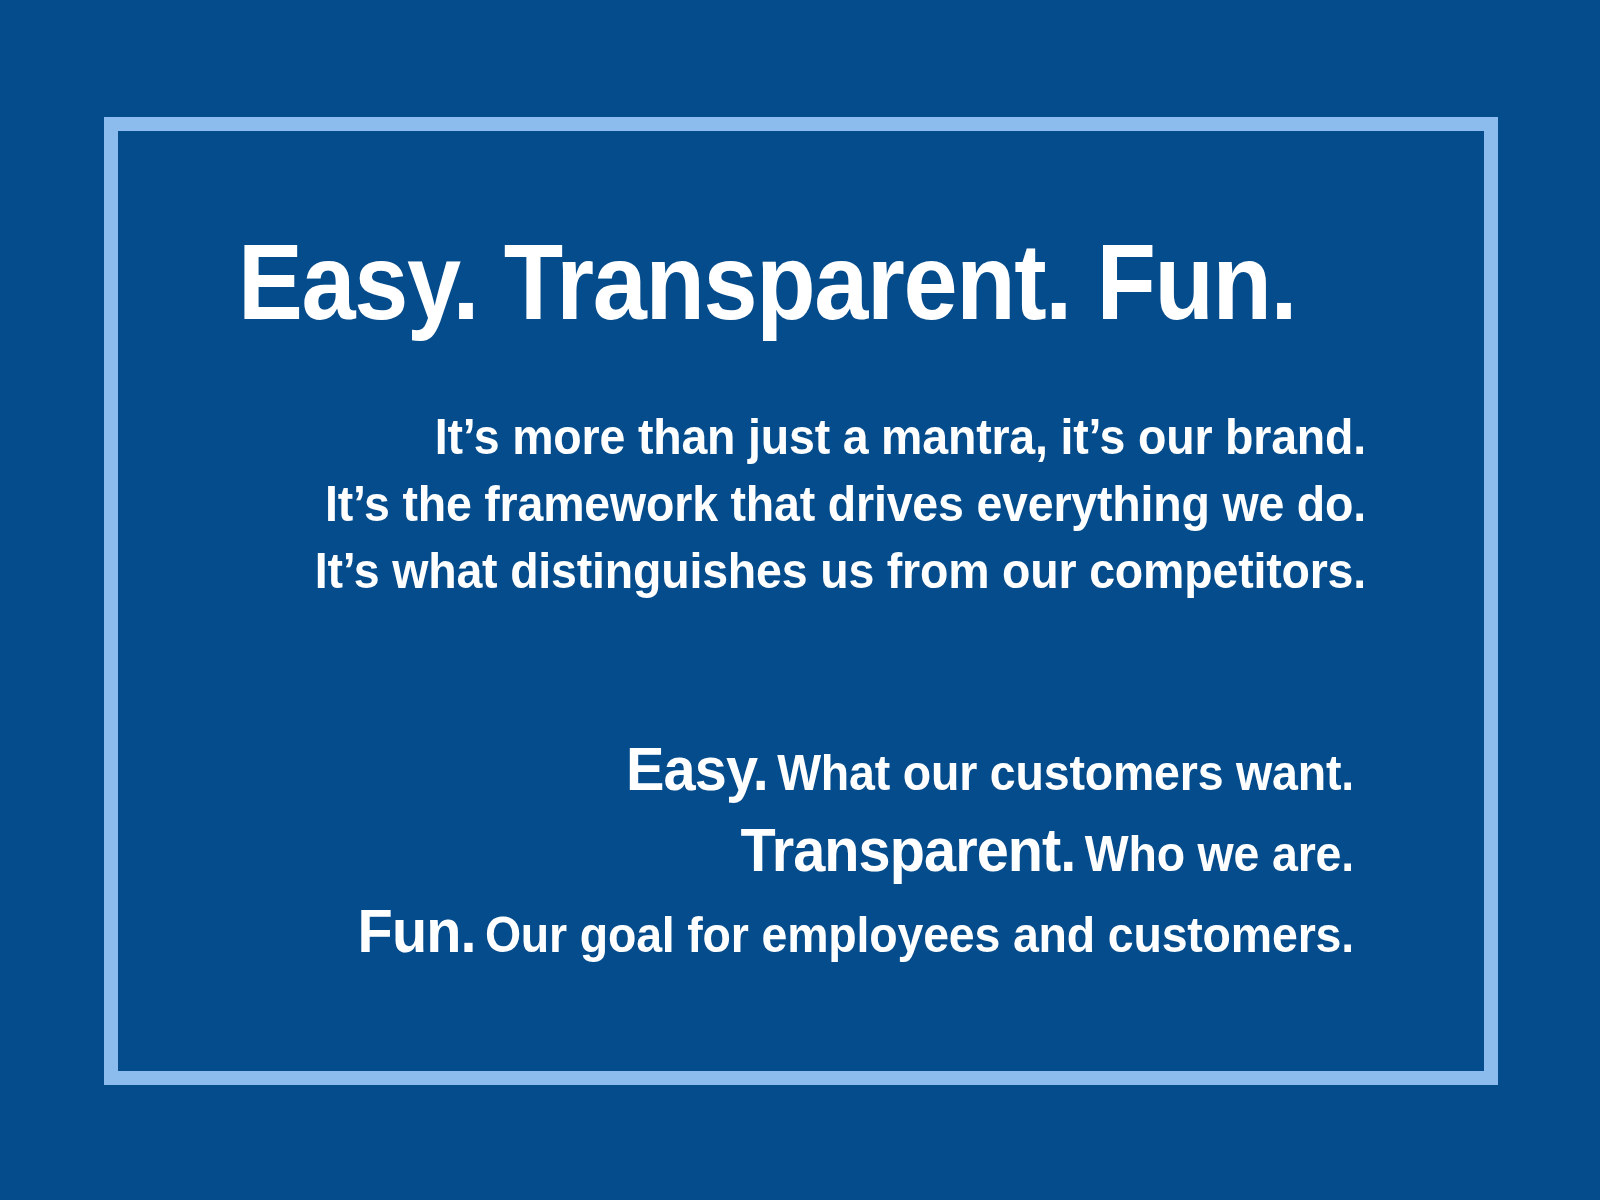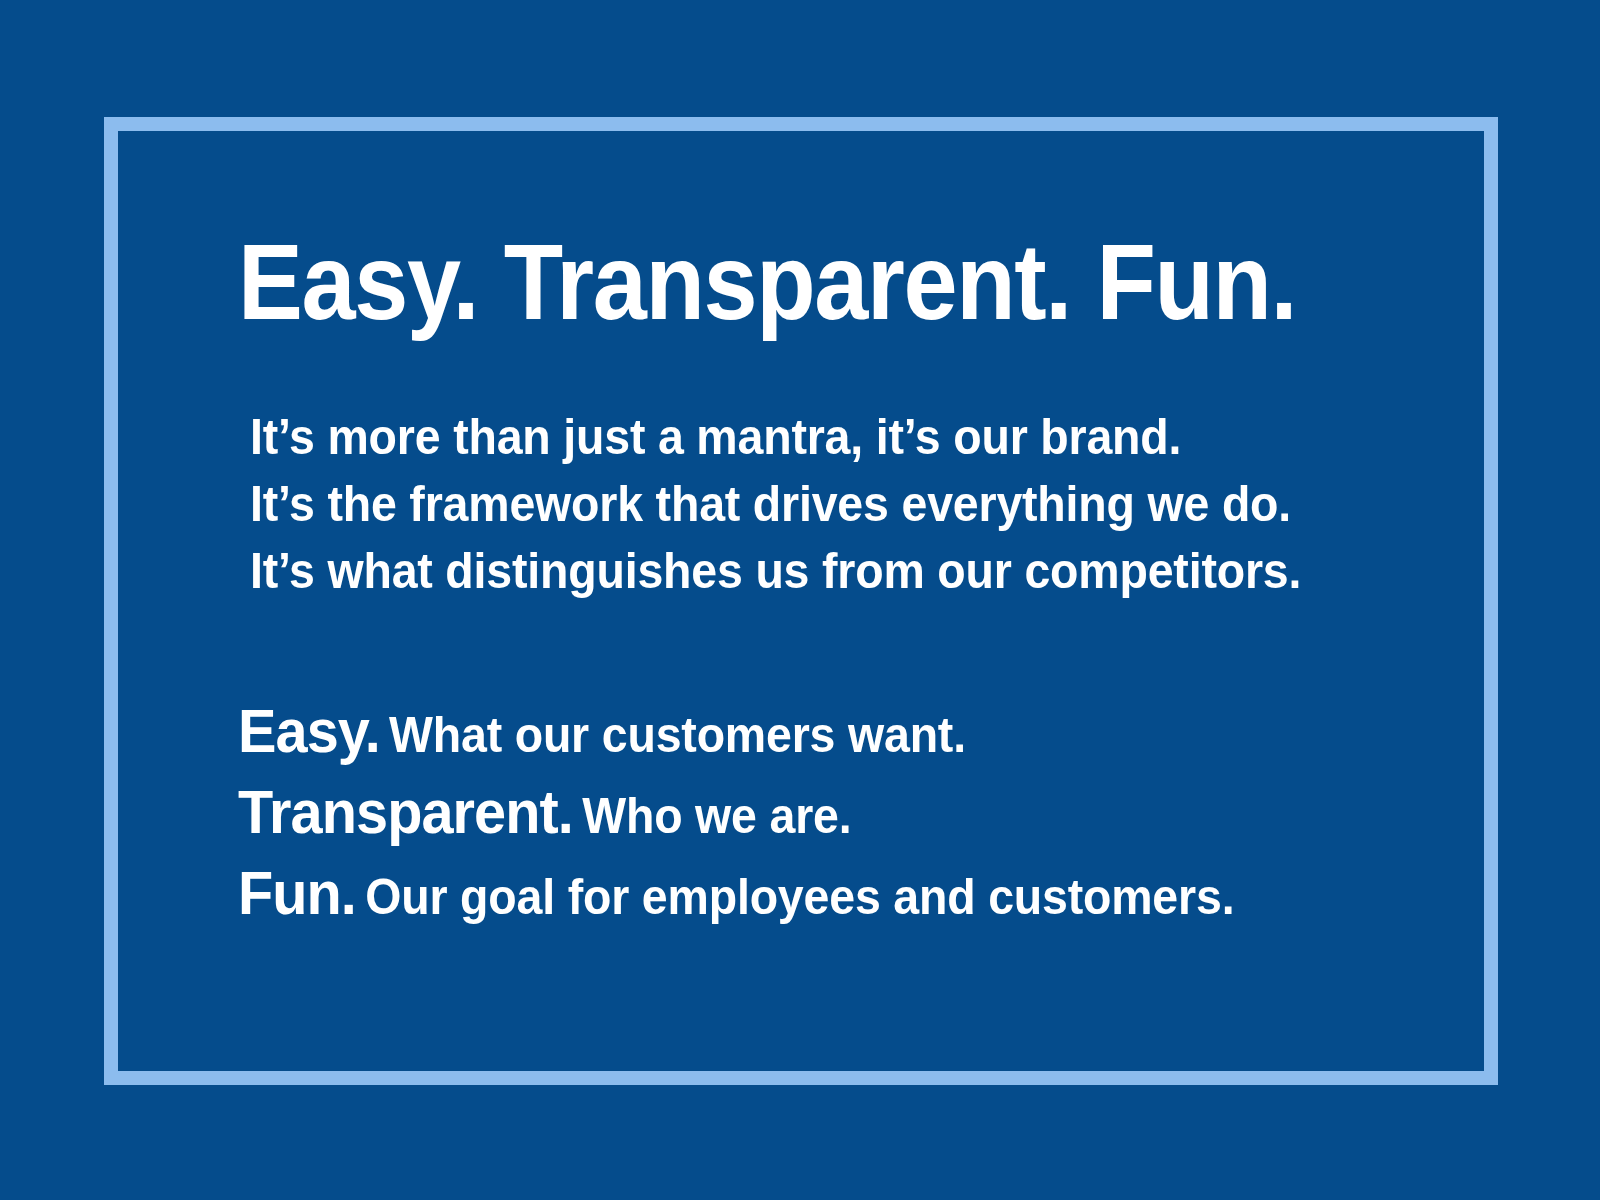--- a/index.html
+++ b/index.html
@@ -72,21 +72,21 @@
     letter-spacing: -0.2px;
     white-space: nowrap;
     transform: scaleX(0.93);
     transform-origin: left center;
     color: #ffffff;
   }
 
   
   #defs {
     position: absolute;
-    top: 690px;
+    top: 728px;
     left: 0;
     width: 1200px;
   }
   .def-line {
     height: 81px;
     line-height: 81px;
     white-space: nowrap;
     transform: scaleX(0.93);
     transform-origin: left center;
     color: #ffffff;
@@ -99,21 +99,21 @@
   .def-desc {
     font-size: 50px;
     font-weight: 600;
     letter-spacing: -0.2px;
     margin-left: 10px;
   }
 </style>
 </head>
 <body style="background: rgb(5, 76, 140);">
 
-<div id="slide" style="background: rgb(5, 76, 140);">
+<div id="slide" style="background: rgb(5, 76, 140); text-align: right;">
 
   <div id="frame" style="border-color: rgb(140, 188, 238);"></div>
 
   <div id="content" style="color: rgb(255, 255, 255);">
 
     <h1 id="headline">Easy. Transparent. Fun.</h1>
 
     <div id="intro">
       <div class="intro-line">It’s more than just a mantra, it’s our brand.</div>
       <div class="intro-line">It’s the framework that drives everything we do.</div>

